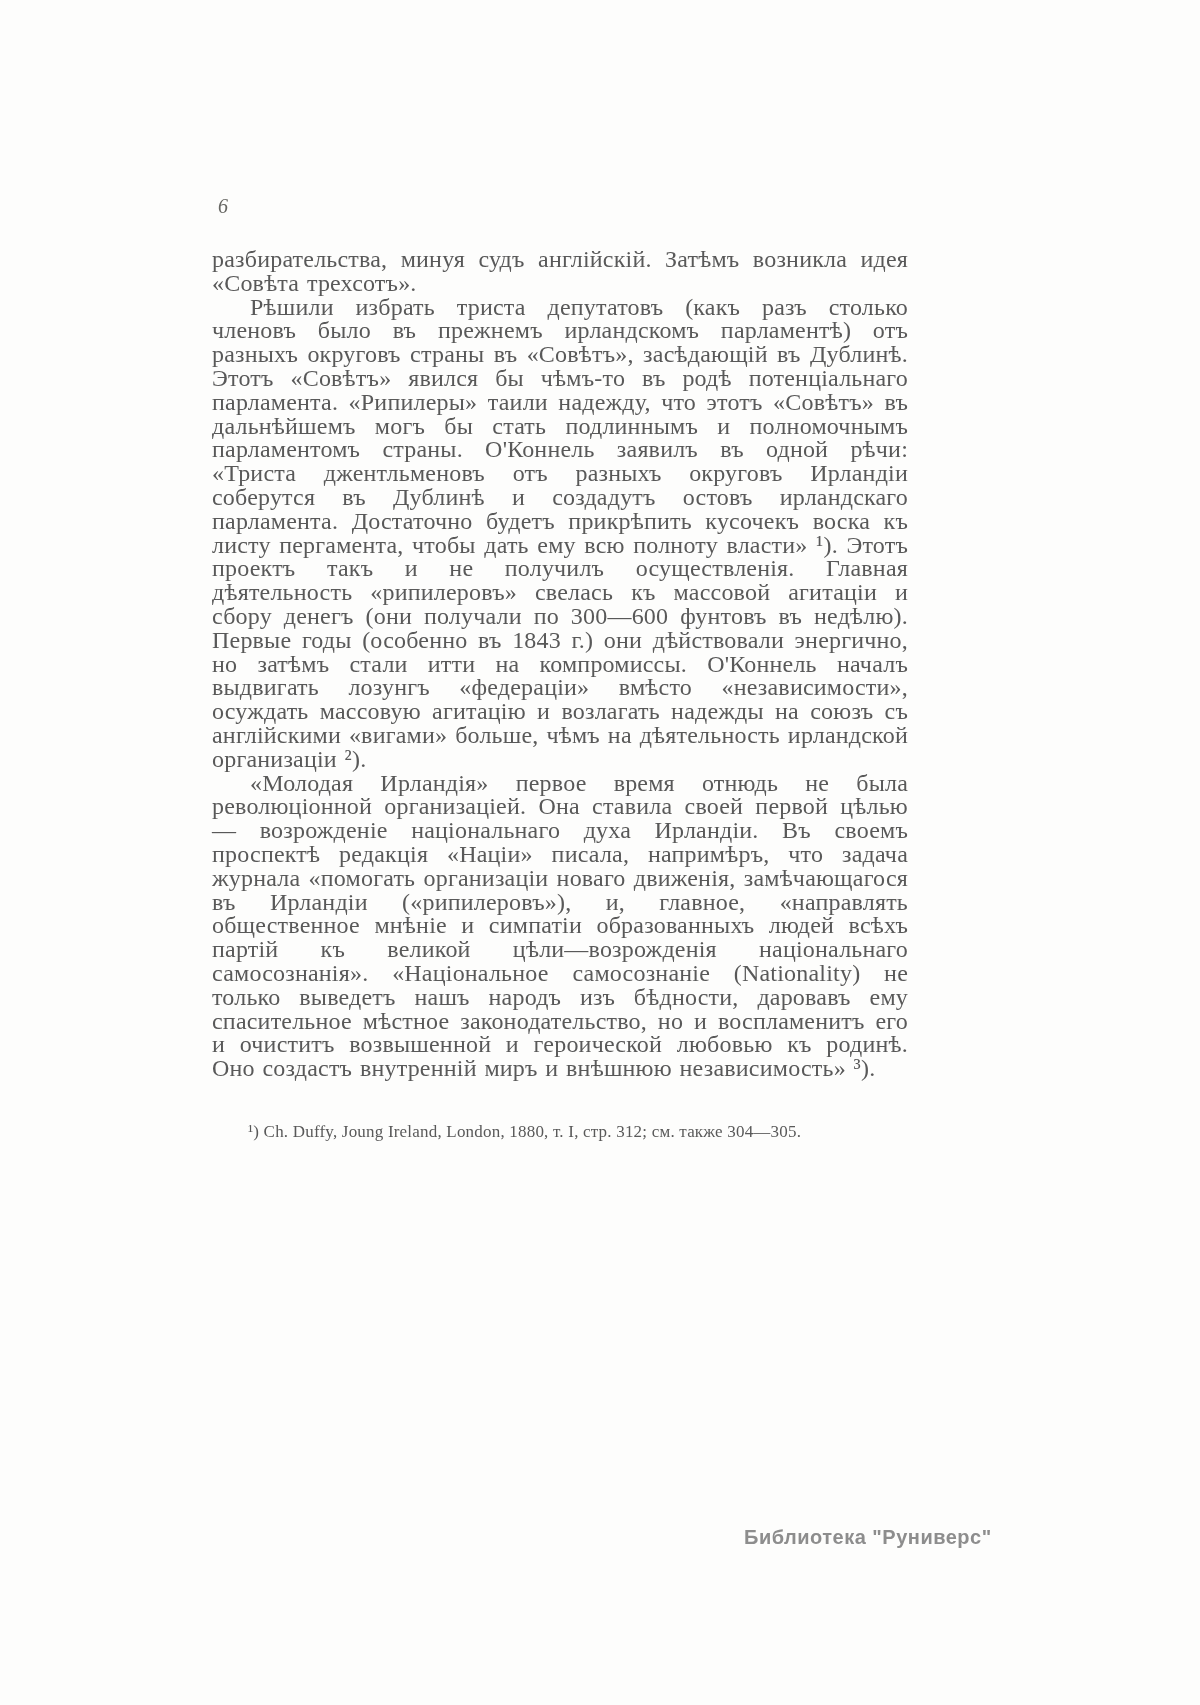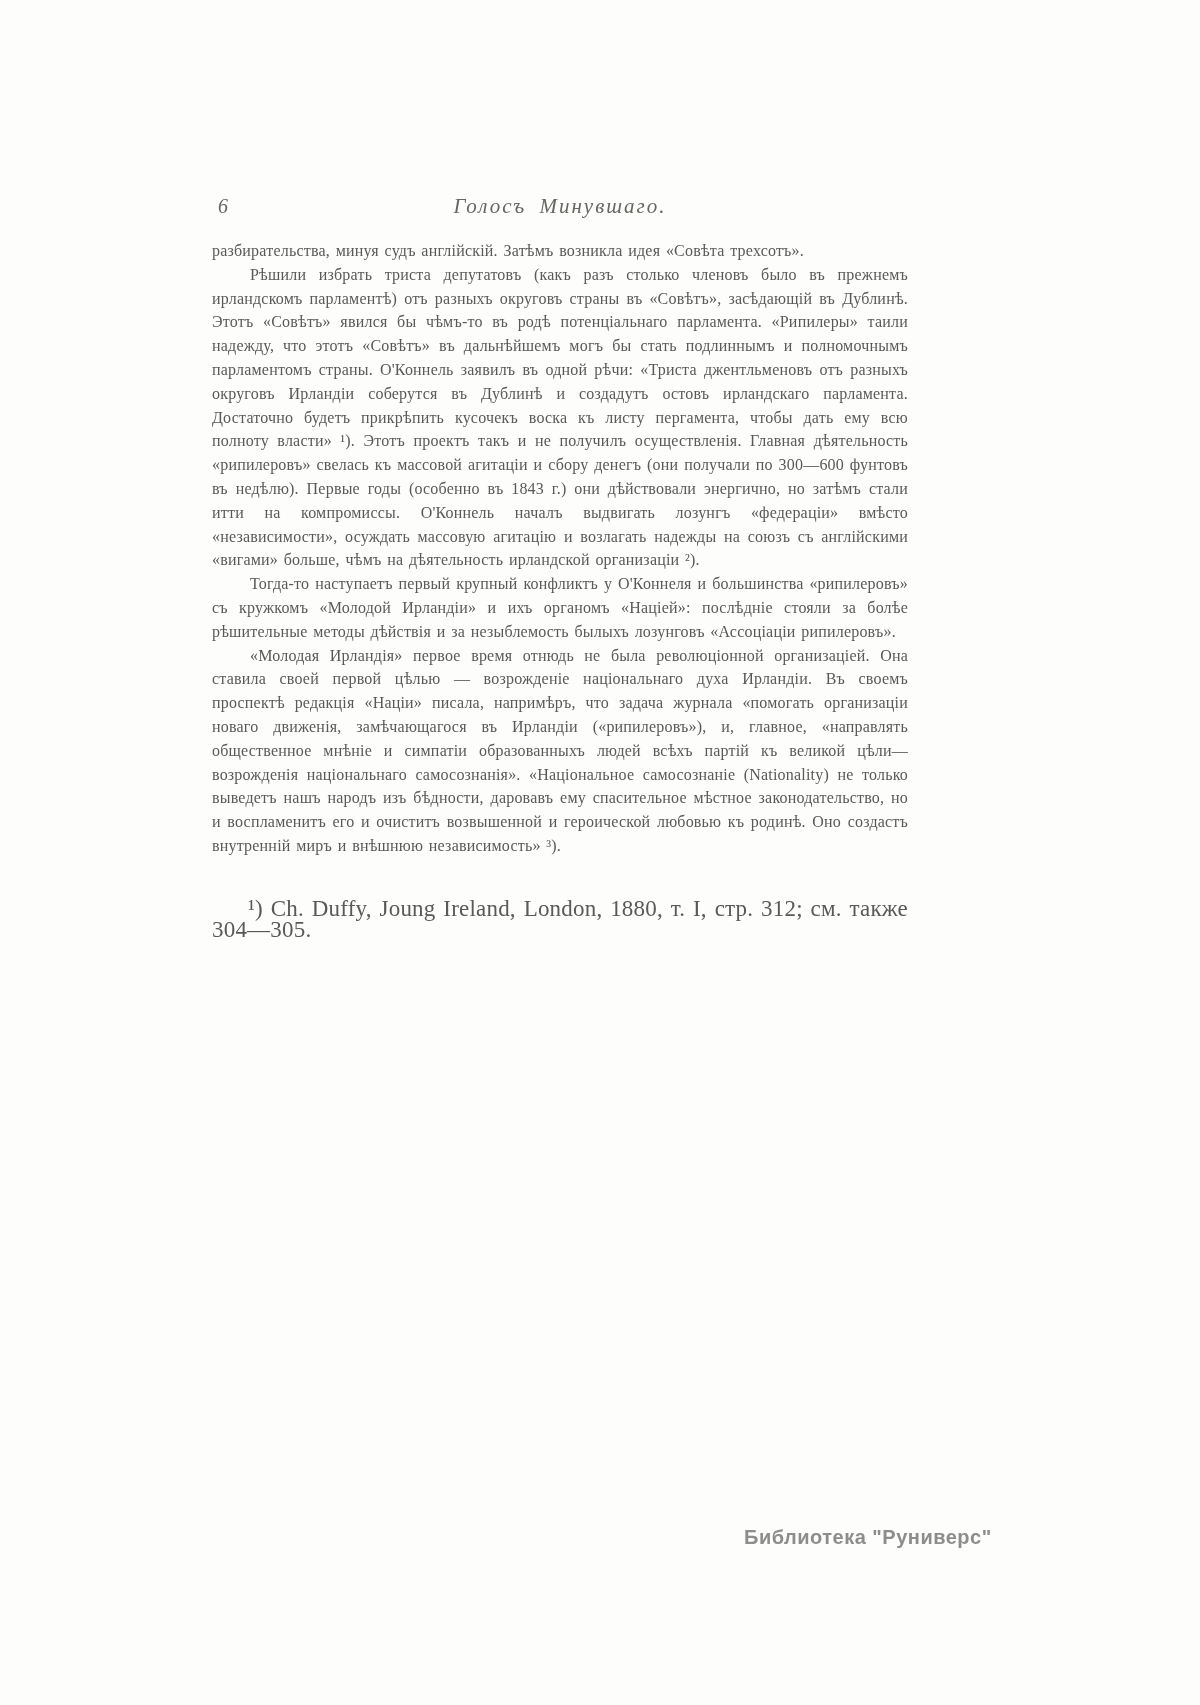--- a/index.html
+++ b/index.html
@@ -32,32 +32,32 @@
     top: 1px;
     font-size: 20px;
   }
   .running-title {
     display: block;
     text-align: center;
     letter-spacing: 2px;
     word-spacing: 6px;
   }
   .body-text {
-    margin-top: 13px;
-    font-size: 16px;
+    margin-top: 22px;
+    font-size: 24px;
     line-height: 23.8px;
     text-align: justify;
     letter-spacing: 0.2px;
     word-spacing: 1.5px;
   }
   .para { text-indent: 38px; }
   .para.first { text-indent: 0; }
   .footnotes {
     margin-top: 40px;
-    font-size: 23px;
+    font-size: 17px;
     line-height: 21.5px;
     text-align: justify;
     letter-spacing: 0.2px;
   }
   .footnote { text-indent: 36px; }
   .watermark {
     position: absolute;
     left: 744px;
     top: 1526px;
     font-family: "Liberation Sans", sans-serif;
@@ -68,27 +68,25 @@
   }
 </style>
 </head>
 <body>
 
 <div class="page">
   <div class="content">
 
     <div class="page-header">
       <span class="page-num">6</span>
-      <span class="running-title">Голосъ Минувшаго.</span>
     </div>
 
     <div class="body-text">
       <p class="para first">разбирательства, минуя судъ англійскій. Затѣмъ возникла идея «Совѣта трехсотъ».</p>
       <p class="para">Рѣшили избрать триста депутатовъ (какъ разъ столько членовъ было въ прежнемъ ирландскомъ парламентѣ) отъ разныхъ округовъ страны въ «Совѣтъ», засѣдающій въ Дублинѣ. Этотъ «Совѣтъ» явился бы чѣмъ-то въ родѣ потенціальнаго парламента. «Рипилеры» таили надежду, что этотъ «Совѣтъ» въ дальнѣйшемъ могъ бы стать подлиннымъ и полномочнымъ парламентомъ страны. О'Коннель заявилъ въ одной рѣчи: «Триста джентльменовъ отъ разныхъ округовъ Ирландіи соберутся въ Дублинѣ и создадутъ остовъ ирландскаго парламента. Достаточно будетъ прикрѣпить кусочекъ воска къ листу пергамента, чтобы дать ему всю полноту власти» ¹). Этотъ проектъ такъ и не получилъ осуществленія. Главная дѣятельность «рипилеровъ» свелась къ массовой агитаціи и сбору денегъ (они получали по 300—600 фунтовъ въ недѣлю). Первые годы (особенно въ 1843 г.) они дѣйствовали энергично, но затѣмъ стали итти на компромиссы. О'Коннель началъ выдвигать лозунгъ «федераціи» вмѣсто «независимости», осуждать массовую агитацію и возлагать надежды на союзъ съ англійскими «вигами» больше, чѣмъ на дѣятельность ирландской организаціи ²).</p>
-      <p class="para">Тогда-то наступаетъ первый крупный конфликтъ у О'Коннеля и большинства «рипилеровъ» съ кружкомъ «Молодой Ирландіи» и ихъ органомъ «Націей»: послѣдніе стояли за болѣе рѣшительные методы дѣйствія и за незыблемость былыхъ лозунговъ «Ассоціаціи рипилеровъ».</p>
       <p class="para">«Молодая Ирландія» первое время отнюдь не была революціонной организаціей. Она ставила своей первой цѣлью — возрожденіе національнаго духа Ирландіи. Въ своемъ проспектѣ редакція «Націи» писала, напримѣръ, что задача журнала «помогать организаціи новаго движенія, замѣчающагося въ Ирландіи («рипилеровъ»), и, главное, «направлять общественное мнѣніе и симпатіи образованныхъ людей всѣхъ партій къ великой цѣли—возрожденія національнаго самосознанія». «Національное самосознаніе (Nationality) не только выведетъ нашъ народъ изъ бѣдности, даровавъ ему спасительное мѣстное законодательство, но и воспламенитъ его и очиститъ возвышенной и героической любовью къ родинѣ. Оно создастъ внутренній миръ и внѣшнюю независимость» ³).</p>
     </div>
 
     <div class="footnotes">
       <p class="footnote">¹) Ch. Duffy, Joung Ireland, London, 1880, т. I, стр. 312; см. также 304—305.</p>
     </div>
 
   </div>
 
   <div class="watermark">Библиотека "Руниверс"</div>

